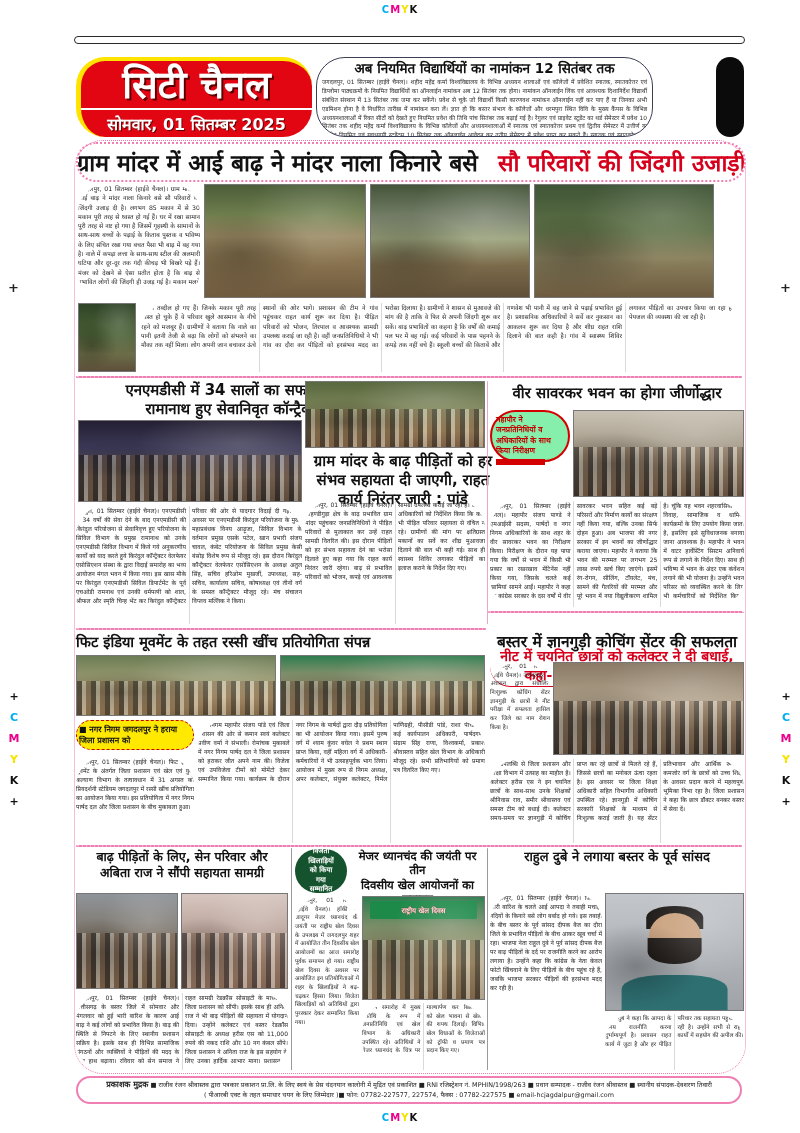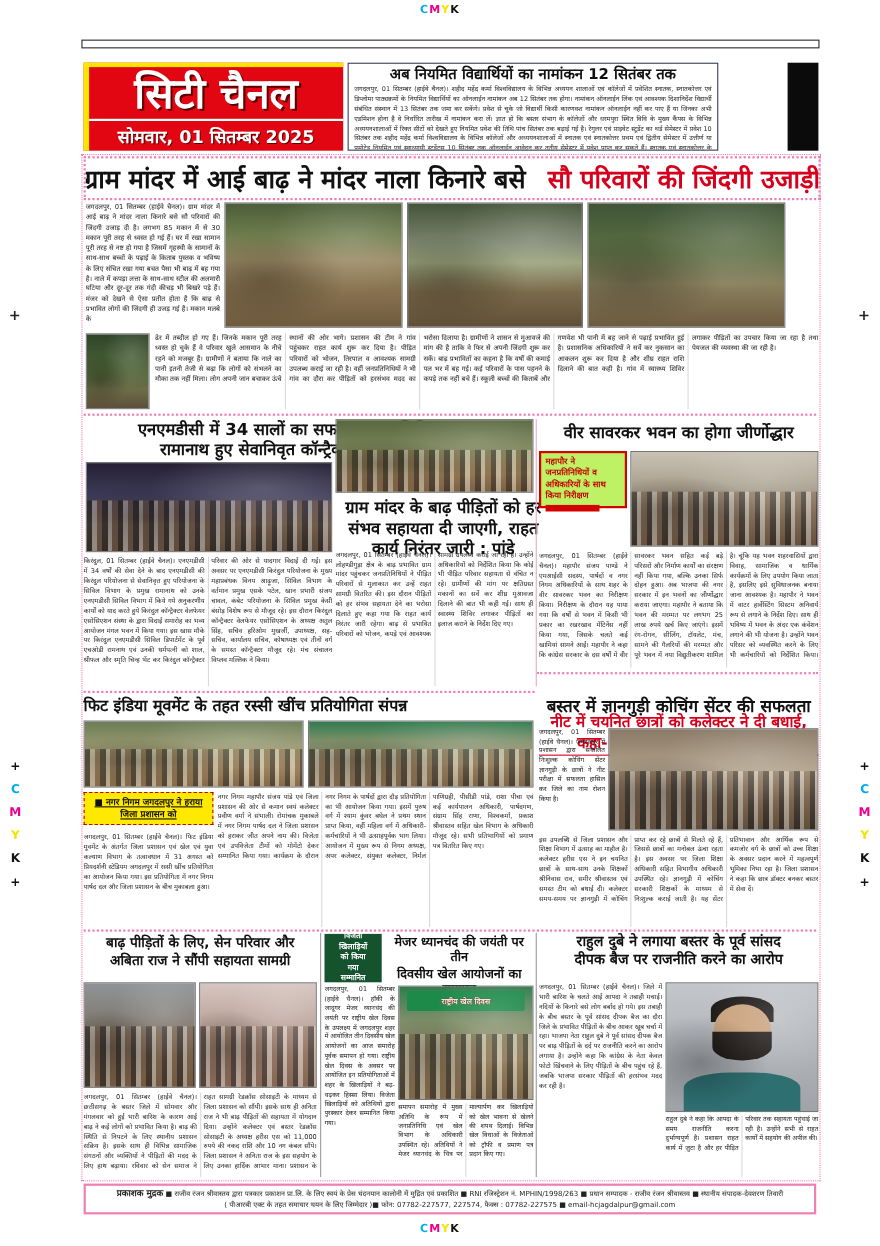--- a/index.html
+++ b/index.html
@@ -1,18 +1,18 @@
 <!DOCTYPE html>
 <html><head>
 <meta charset="utf-8">
 <style>
   html,body{margin:0;padding:0;background:#ffffff;}
   .page{position:relative;width:800px;height:1133px;background:#fff;overflow:hidden;
         font-family:"DejaVu Sans","Liberation Sans",sans-serif;color:#111;}
-  .abs{position:absolute;}
+  .abs{position:absolute;border-radius:29px;}
 
   
   .cmyk{position:absolute;left:50%;transform:translateX(-50%);font-weight:bold;font-size:10px;letter-spacing:1px;}
   .cmyk .c{color:#00aeef}.cmyk .m{color:#ec008c}.cmyk .y{color:#f5e400}.cmyk .k{color:#111}
   .regstack{position:absolute;width:16px;text-align:center;font-weight:bold;font-size:11px;line-height:21px;}
   .regstack span{display:block;}
   .regstack .c{color:#00aeef}.regstack .m{color:#ec008c}.regstack .y{color:#f5e400}.regstack .k{color:#111}
   .cross{position:absolute;font-size:13px;font-weight:bold;color:#222;}
 
   .topstrip{left:74px;top:36px;width:669px;height:6px;border:1px solid #2a2a2a;background:#fff;}
@@ -69,29 +69,29 @@
   .beard{position:absolute;left:50%;top:38%;width:40%;height:22%;transform:translateX(-50%);
         background:#241f1c;border-radius:0 0 48% 48%;}
   .torso{position:absolute;left:50%;bottom:0;width:78%;height:30%;transform:translateX(-50%);
         background:#2e6f72;border-radius:40% 40% 0 0;}
   .banner{position:absolute;left:6%;top:4%;width:88%;height:18%;background:#1e8a4a;display:flex;align-items:center;
         justify-content:center;color:#ffd5d5;font-weight:bold;font-size:7px;border-radius:2px;}
   .banner span{color:#ffdede;text-shadow:0 0 1px #7d0000;}
 
   
   .headline{font-weight:bold;color:#111;text-align:center;line-height:1.25;}
-  .yellowbox{background:#bef264;border:2px solid #d40000;box-sizing:border-box;color:#c40000;font-weight:bold;
+  .yellowbox{background:#86efac;border:2px solid #d40000;box-sizing:border-box;color:#c40000;font-weight:bold;
         padding:3px 4px;line-height:1.35;}
   .redbar{height:6px;background:#d40000;width:72%;margin-top:3px;}
   .kicker{color:#d6001c;font-weight:bold;font-size:14px;text-align:center;border-bottom:1px solid #d6001c;
         padding-bottom:2px;margin-top:30px;}
   .cyanbox{background:#14532d;color:#fff;font-weight:bold;text-align:center;display:flex;align-items:center;
         justify-content:center;padding:12px;box-sizing:border-box;line-height:1.35;}
   .fitbox{background:#ffe900;border:1px dashed #c40000;box-sizing:border-box;color:#111;font-weight:bold;
-        text-align:center;padding:3px 2px;line-height:1.4;text-decoration:underline;}
+        padding:3px 2px;line-height:1.4;}
 
   
   .footer{left:76px;top:1076px;width:666px;height:28px;border:2px solid #ef7fb2;box-sizing:border-box;
         display:flex;flex-direction:column;align-items:center;justify-content:center;font-size:6.4px;color:#222;line-height:1.5;}
   .footer b{font-size:8px;}
 </style>
 </head>
 <body>
 
 <div class="page">
@@ -223,21 +223,20 @@
   <div class="photo ph-sports" style="left:362px;top:896px;width:123px;height:104px;">
     <div class="banner">
         <span>राष्ट्रीय खेल दिवस</span>
       </div>
     <div class="crowd"></div>
   </div>
   <div class="abs smalltext cols2" style="left:362px;top:1003px;width:123px;height:67px;font-size:5.8px;">समापन समारोह में मुख्य अतिथि के रूप में जनप्रतिनिधि एवं खेल विभाग के अधिकारी उपस्थित रहे। अतिथियों ने मेजर ध्यानचंद के चित्र पर माल्यार्पण कर खिलाड़ियों को खेल भावना से खेलने की शपथ दिलाई। विभिन्न खेल विधाओं के विजेताओं को ट्रॉफी व प्रमाण पत्र प्रदान किए गए।</div>
 
   <div class="abs headline" style="left:490px;top:849px;width:254px;font-size:13px;">
     <div>राहुल दुबे ने लगाया बस्तर के पूर्व सांसद</div>
-    <div>दीपक बैज पर राजनीति करने का आरोप</div>
   </div>
   <div class="abs smalltext" style="left:490px;top:893px;width:112px;height:177px;font-size:6px;">जगदलपुर, 01 सितम्बर (हाईवे चैनल)। जिले में भारी बारिश के चलते आई आपदा ने तबाही मचाई। नदियों के किनारे बसे लोग बर्बाद हो गये। इस तबाही के बीच बस्तर के पूर्व सांसद दीपक बैज का दौरा जिले के प्रभावित पीड़ितों के बीच आकर खूब चर्चा में रहा। भाजपा नेता राहुल दुबे ने पूर्व सांसद दीपक बैज पर बाढ़ पीड़ितों के दर्द पर राजनीति करने का आरोप लगाया है। उन्होंने कहा कि कांग्रेस के नेता केवल फोटो खिंचवाने के लिए पीड़ितों के बीच पहुंच रहे हैं, जबकि भाजपा सरकार पीड़ितों की हरसंभव मदद कर रही है।</div>
   <div class="photo ph-portrait" style="left:605px;top:893px;width:139px;height:118px;">
     <div class="hair"></div>
     <div class="face"></div>
     <div class="beard"></div>
     <div class="torso"></div>
   </div>
   <div class="abs smalltext cols2" style="left:605px;top:1014px;width:139px;height:56px;font-size:5.8px;">राहुल दुबे ने कहा कि आपदा के समय राजनीति करना दुर्भाग्यपूर्ण है। प्रशासन राहत कार्य में जुटा है और हर पीड़ित परिवार तक सहायता पहुंचाई जा रही है। उन्होंने सभी से राहत कार्यों में सहयोग की अपील की।</div>
 

